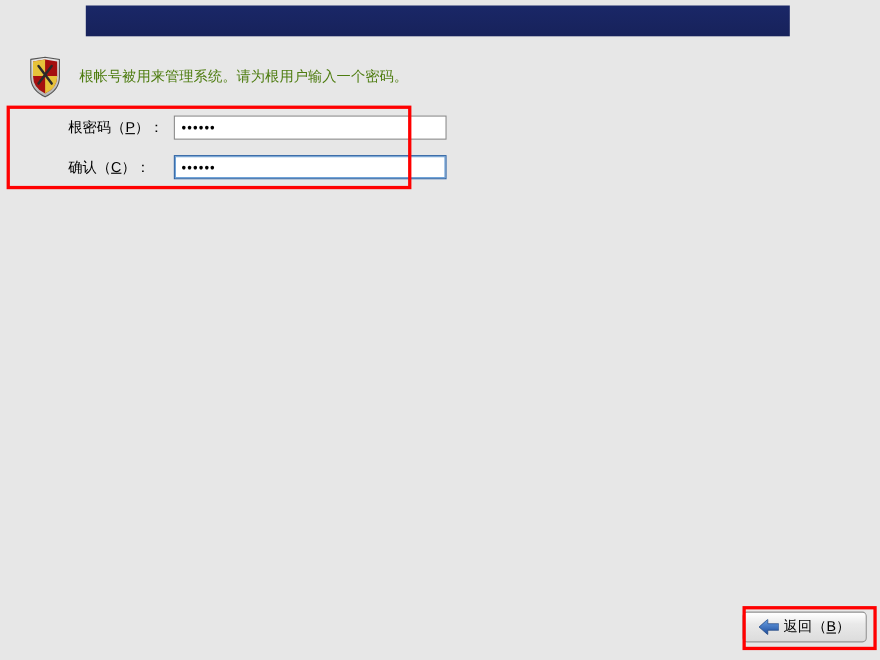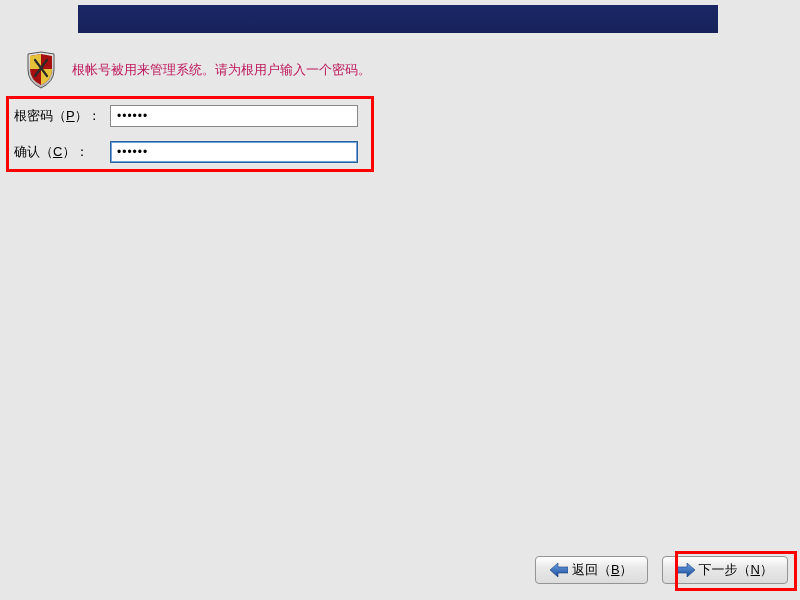--- a/index.html
+++ b/index.html
@@ -27,21 +27,21 @@
       display: flex;
       align-items: center;
       gap: 14px;
     }
     .shield-icon {
       width: 34px;
       height: 40px;
       flex-shrink: 0;
     }
     .description-text {
-      color: #be185d;
+      color: #4d7c0f;
       font-size: 13px;
     }
     .form-highlight {
       position: absolute;
       top: 96px;
       left: 6px;
       width: 368px;
       height: 76px;
       border: 3px solid #ff0000;
       pointer-events: none;
@@ -54,20 +54,21 @@
     .form-row {
       display: flex;
       align-items: center;
       margin-bottom: 12px;
       height: 24px;
     }
     .form-label {
       width: 96px;
       color: #000;
       font-size: 13px;
+      margin-left: 48px;
     }
     .form-label .ak { text-decoration: underline; }
     .password-input {
       width: 248px;
       height: 22px;
       border: 1px solid #888;
       background: #fff;
       padding: 0 6px;
       font-size: 12px;
       letter-spacing: 1px;
@@ -157,29 +158,15 @@
           <linearGradient id="al" x1="0" y1="0" x2="0" y2="1">
             <stop offset="0" stop-color="#6ca3e6"></stop>
             <stop offset="1" stop-color="#1b4a9a"></stop>
           </linearGradient>
         </defs>
         <path d="M18 4 L8 4 L8 0 L0 7 L8 14 L8 10 L18 10 Z" fill="url(#al)" stroke="#153b78" stroke-width="0.6"></path>
       </svg>
     </span>
     <span><span>返回（</span><span class="ak">B</span><span>）</span></span>
   </button>
-  <button class="btn">
-    <span class="arrow-svg">
-      <svg viewBox="0 0 18 14" width="18" height="14">
-        <defs>
-          <linearGradient id="ar" x1="0" y1="0" x2="0" y2="1">
-            <stop offset="0" stop-color="#6ca3e6"></stop>
-            <stop offset="1" stop-color="#1b4a9a"></stop>
-          </linearGradient>
-        </defs>
-        <path d="M0 4 L10 4 L10 0 L18 7 L10 14 L10 10 L0 10 Z" fill="url(#ar)" stroke="#153b78" stroke-width="0.6"></path>
-      </svg>
-    </span>
-    <span><span>下一步（</span><span class="ak">N</span><span>）</span></span>
-  </button>
 </div>
 
 <div class="next-highlight"></div>
 
 </body></html>

